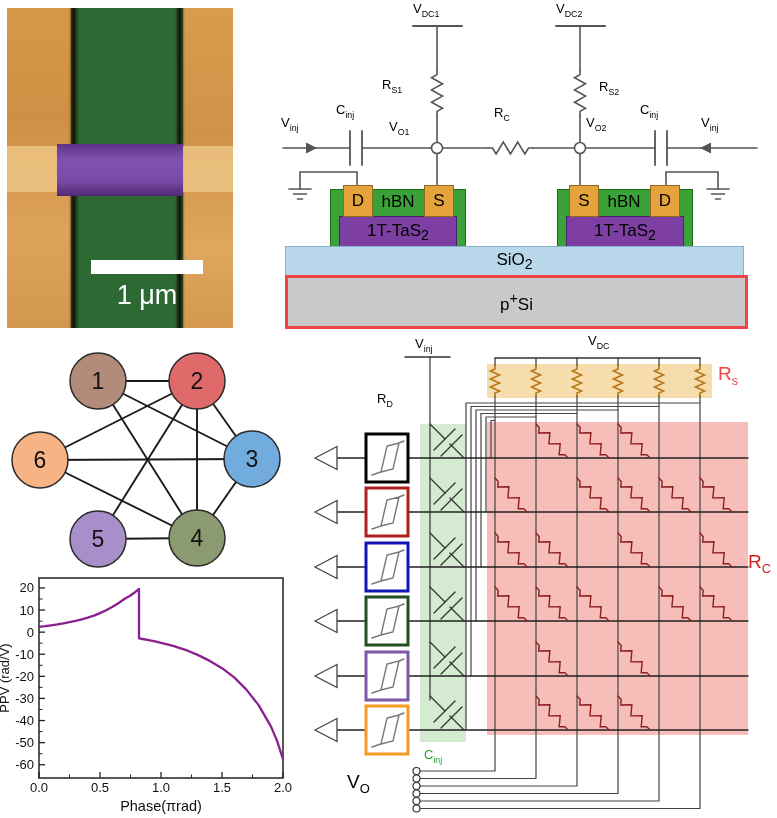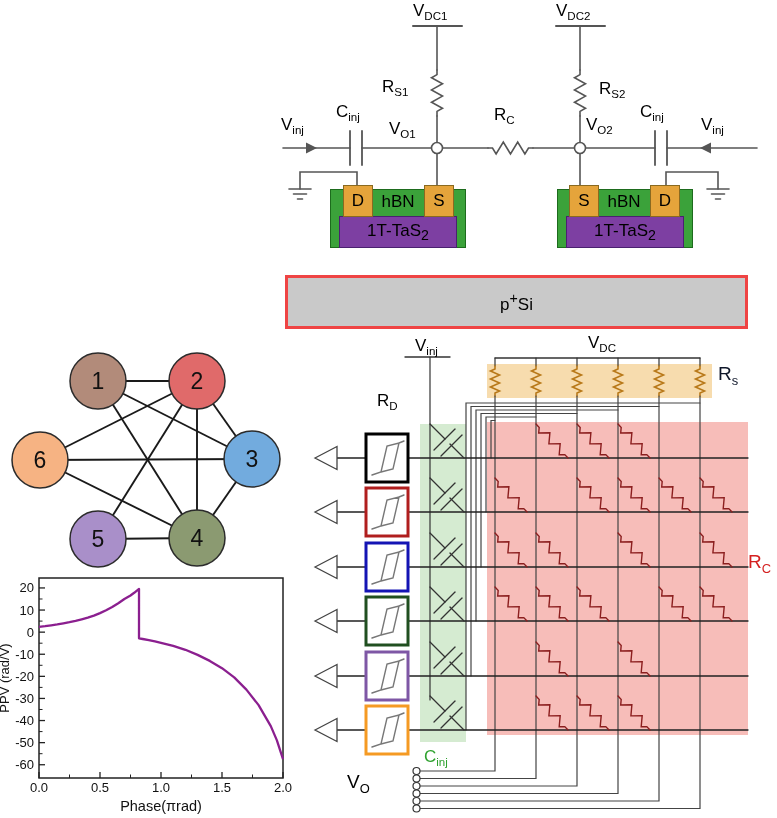--- a/index.html
+++ b/index.html
@@ -1,20 +1,20 @@
 <!DOCTYPE html>
 <html><head>
 <meta charset="utf-8">
 <style>
   html,body{margin:0;padding:0;background:#fff;}
   #fig{position:relative;width:777px;height:818px;background:#fff;overflow:hidden;
        font-family:"Liberation Sans","DejaVu Sans",sans-serif;color:#000;}
   .abs{position:absolute;}
   svg{position:absolute;overflow:visible;}
-  .lbl{position:absolute;font-size:17px;line-height:1;white-space:nowrap;}
+  .lbl{position:absolute;font-size:13px;line-height:1;white-space:nowrap;}
   .lbl sub{font-size:68%;}
   .big{font-size:19px;}
   .vo{font-size:19px;}
   
   #sem{left:7px;top:8px;width:226px;height:320px;background:#2d6a33;}
   #sem .el{position:absolute;top:0;height:100%;}
   #sem .el-l{left:0;width:64px;background:linear-gradient(180deg,#d69749 0%,#cf9045 35%,#dda35a 70%,#d2984f 100%);}
   #sem .el-r{left:176px;width:50px;background:linear-gradient(180deg,#d99c4e 0%,#d09247 40%,#dfa65e 75%,#d4994f 100%);}
   #sem .seam{position:absolute;top:0;height:100%;width:10px;background:linear-gradient(90deg,rgba(20,18,6,0),#141206 45%,rgba(20,18,6,0));}
   #sem .stripe{position:absolute;top:138px;height:46px;background:rgba(236,195,130,.85);}
@@ -23,20 +23,31 @@
   #sem .sbar{position:absolute;left:84px;top:252px;width:112px;height:14px;background:#fff;}
   #sem .stext{position:absolute;left:75px;top:272px;width:130px;text-align:center;color:#fff;font-size:27px;}
   
   .layer{position:absolute;display:flex;align-items:center;justify-content:center;font-size:17px;}
 </style>
 </head>
 <body>
 
 <div id="fig">
 
+  <div id="sem" class="abs">
+    <div class="el el-l"></div>
+    <div class="el el-r"></div>
+    <div class="seam" style="left:62px"></div>
+    <div class="seam" style="left:168px"></div>
+    <div class="stripe" style="left:0;width:64px"></div>
+    <div class="stripe" style="left:176px;width:50px"></div>
+    <div class="flake"></div>
+    <div class="sbar"></div>
+    <div class="stext">1 μm</div>
+  </div>
 
   <svg id="circ" class="abs" style="left:270px;top:0" width="507" height="335">
       <path d="M143,26 H192" fill="none" stroke="#555" stroke-width="2" stroke-linecap="round"></path>
       <path d="M167,26 V70" fill="none" stroke="#555" stroke-width="1.6" stroke-linecap="round"></path>
       <path d="M167,70 L167,74.6 L161.5,77.7 L172.5,83.8 L161.5,89.9 L172.5,96.1 L161.5,102.2 L172.5,108.3 L167,111.4 L167,116" fill="none" stroke="#555" stroke-width="1.6" stroke-linecap="round"></path>
       <path d="M167,116 V142.5" fill="none" stroke="#555" stroke-width="1.6" stroke-linecap="round"></path>
       <path d="M172.5,148 H218" fill="none" stroke="#555" stroke-width="1.6" stroke-linecap="round"></path>
       <path d="M218,148 L222.5,148 L226.1,154.0 L233.3,142.0 L240.5,154.0 L247.7,142.0 L254.9,154.0 L258.5,148 L263,148" fill="none" stroke="#555" stroke-width="1.6" stroke-linecap="round"></path>
       <path d="M263,148 H304.5" fill="none" stroke="#555" stroke-width="1.6" stroke-linecap="round"></path>
       <path d="M286,26 H335" fill="none" stroke="#555" stroke-width="2" stroke-linecap="round"></path>
@@ -98,20 +109,23 @@
     </div>
   <div class="layer" style="left:650px;top:185px;width:28px;height:30px;background:#e5a43b;border:1px solid #8a6a20">
       <span>D</span>
     </div>
   <div class="layer" style="left:372px;top:189px;width:52px;height:26px">
       <span><span class="it">h</span><span>BN</span></span>
     </div>
   <div class="layer" style="left:598px;top:189px;width:52px;height:26px">
       <span><span class="it">h</span><span>BN</span></span>
     </div>
+  <div class="layer" style="left:285px;top:246px;width:457px;height:28px;background:#b9d8eb;border:1px solid #86b0cc">
+    <span><span>SiO</span><sub>2</sub></span>
+  </div>
   <div class="layer" style="left:285px;top:275px;width:457px;height:48px;background:#c9c9c9;border:3px solid #ef4444">
     <span><span>p</span><sup>+</sup><span>Si</span></span>
   </div>
 
   <svg id="graph" class="abs" style="left:5px;top:338px" width="300" height="235">
       <line x1="93" y1="43" x2="192" y2="43" stroke="#1a1a1a" stroke-width="1.9"></line>
       <line x1="93" y1="43" x2="247" y2="121" stroke="#1a1a1a" stroke-width="1.9"></line>
       <line x1="93" y1="43" x2="192" y2="200" stroke="#1a1a1a" stroke-width="1.9"></line>
       <line x1="192" y1="43" x2="247" y2="121" stroke="#1a1a1a" stroke-width="1.9"></line>
       <line x1="192" y1="43" x2="192" y2="200" stroke="#1a1a1a" stroke-width="1.9"></line>
@@ -286,19 +300,19 @@
       <path d="M141,393 L162,372" fill="none" stroke="#333" stroke-width="1.3" stroke-linecap="round"></path>
       <path d="M236,361 L239.2,364.4 L238.7,370.0 L249.9,369.7 L248.9,380.9 L260.2,380.6 L259.2,391.8 L264.8,391.6 L268,395" fill="none" stroke="#8c1f1f" stroke-width="1.4" stroke-linecap="round"></path>
       <path d="M277,361 L280.2,364.4 L279.7,370.0 L290.9,369.7 L289.9,380.9 L301.2,380.6 L300.2,391.8 L305.8,391.6 L309,395" fill="none" stroke="#8c1f1f" stroke-width="1.4" stroke-linecap="round"></path>
       <path d="M318,361 L321.2,364.4 L320.7,370.0 L331.9,369.7 L330.9,380.9 L342.2,380.6 L341.2,391.8 L346.8,391.6 L350,395" fill="none" stroke="#8c1f1f" stroke-width="1.4" stroke-linecap="round"></path>
       <rect x="66" y="371" width="42" height="48" fill="#fff" stroke="#f59a23" stroke-width="3"></rect>
       <path d="M72,412 L81,409 L87,383 L99,380 L93,406 L81,409 M99,380 L104,378" fill="none" stroke="#777" stroke-width="1.4" stroke-linecap="round"></path>
     </svg>
 
   <div class="lbl" style="left:415px;top:337px"><span>V</span><sub>inj</sub></div>
   <div class="lbl" style="left:588px;top:334px"><span>V</span><sub>DC</sub></div>
-  <div class="lbl big" id="rs-x" style="left: 718px; top: 364px; color: #0f172a;"><span>R</span><sub>s</sub></div>
+  <div class="lbl big" id="rs-x" style="left: 718px; top: 364px; color: #ef4444;"><span>R</span><sub>s</sub></div>
   <div class="lbl" style="left:377px;top:392px"><span>R</span><sub>D</sub></div>
   <div class="lbl big" id="rc-x" style="left: 748px; top: 552px; color: rgb(212, 32, 32);"><span>R</span><sub>C</sub></div>
   <div class="lbl" id="cinj-x" style="left: 424px; top: 748px; color: rgb(46, 161, 46);"><span>C</span><sub>inj</sub></div>
   <div class="lbl vo" style="left:347px;top:772px"><span>V</span><sub>O</sub></div>
 
 </div>
 
 </body></html>

